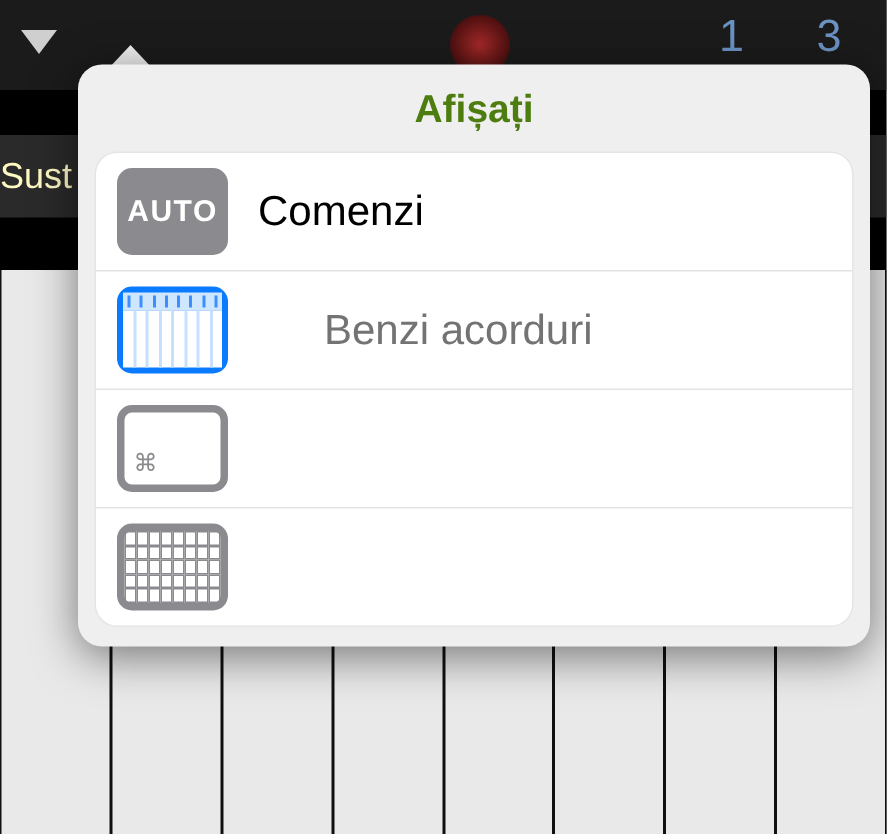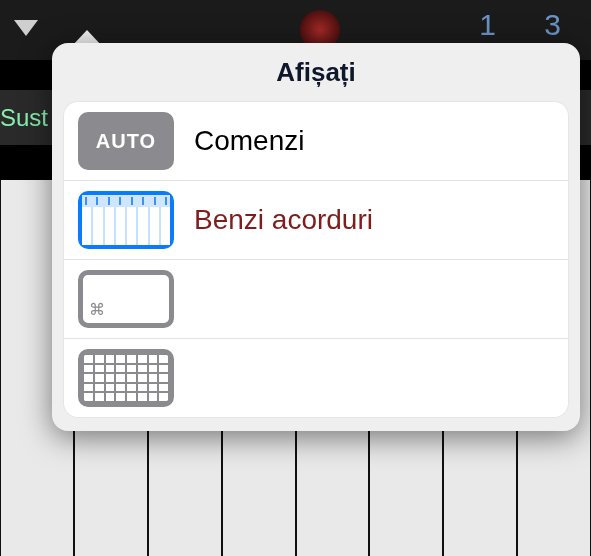--- a/index.html
+++ b/index.html
@@ -24,21 +24,21 @@
   .bg-dropdown-arrow svg { display:block; }
   .bg-record { position:absolute; top:10px; left:300px; width:40px; height:40px; border-radius:50%; background: radial-gradient(circle,#c92c2c 0%,#5a0d0d 70%); opacity:0.8;}
   .bg-num {
     position: absolute; top: 8px; right: 10px; color: #6c93c4; font-size: 30px; letter-spacing: 20px;
   }
   .bg-bar2 {
     position: absolute; top: 90px; left:0; right:0; height: 55px;
     background: #2a2a2a;
   }
   .bg-sust {
-    position: absolute; top: 104px; left: 0; color:#86efac; font-size: 24px;
+    position: absolute; top: 104px; left: 0; color:#fef9c3; font-size: 24px;
   }
   .bg-keys {
     position: absolute; left:0; right:0; top: 180px; bottom:0; background:#101010;
     display:flex;
   }
   .bg-key { flex:1; background:#e9e9e9; margin:0 1px; }
 
   
   .popover-container {
     position: absolute;
@@ -57,21 +57,21 @@
     background: #efeff0;
     border-radius: 16px;
     box-shadow: 0 6px 30px rgba(0,0,0,0.5);
     overflow: hidden;
     position: relative;
   }
   .popover-title {
     text-align: center;
     font-size: 26px;
     font-weight: 600;
-    color: #0f172a;
+    color: #4d7c0f;
     padding: 14px 0 10px;
   }
   .list {
     background: #fff;
     border-radius: 14px;
     margin: 4px 12px 14px 12px;
     overflow: hidden;
     box-shadow: 0 0 0 1px rgba(0,0,0,0.04);
   }
   .row {
@@ -81,24 +81,24 @@
     padding: 10px 14px;
     border-bottom: 1px solid #e3e3e6;
     min-height: 78px;
     cursor: pointer;
   }
   .row:last-child { border-bottom: none; }
   .row .label {
     font-size: 28px;
     color: #000;
   }
-  .row.selected .label { color: #7f1d1d; }
+  .row.selected .label { color: #737373; margin-left: 44px; }
 
   .icon-box {
-    width: 96px; height: 58px;
+    width: 74px; height: 58px;
     border-radius: 10px;
     display:flex; align-items:center; justify-content:center;
     flex-shrink: 0;
   }
 
   
   .icon-auto {
     background: #8b8b8f;
     color: #fff;
     font-weight: 700;

